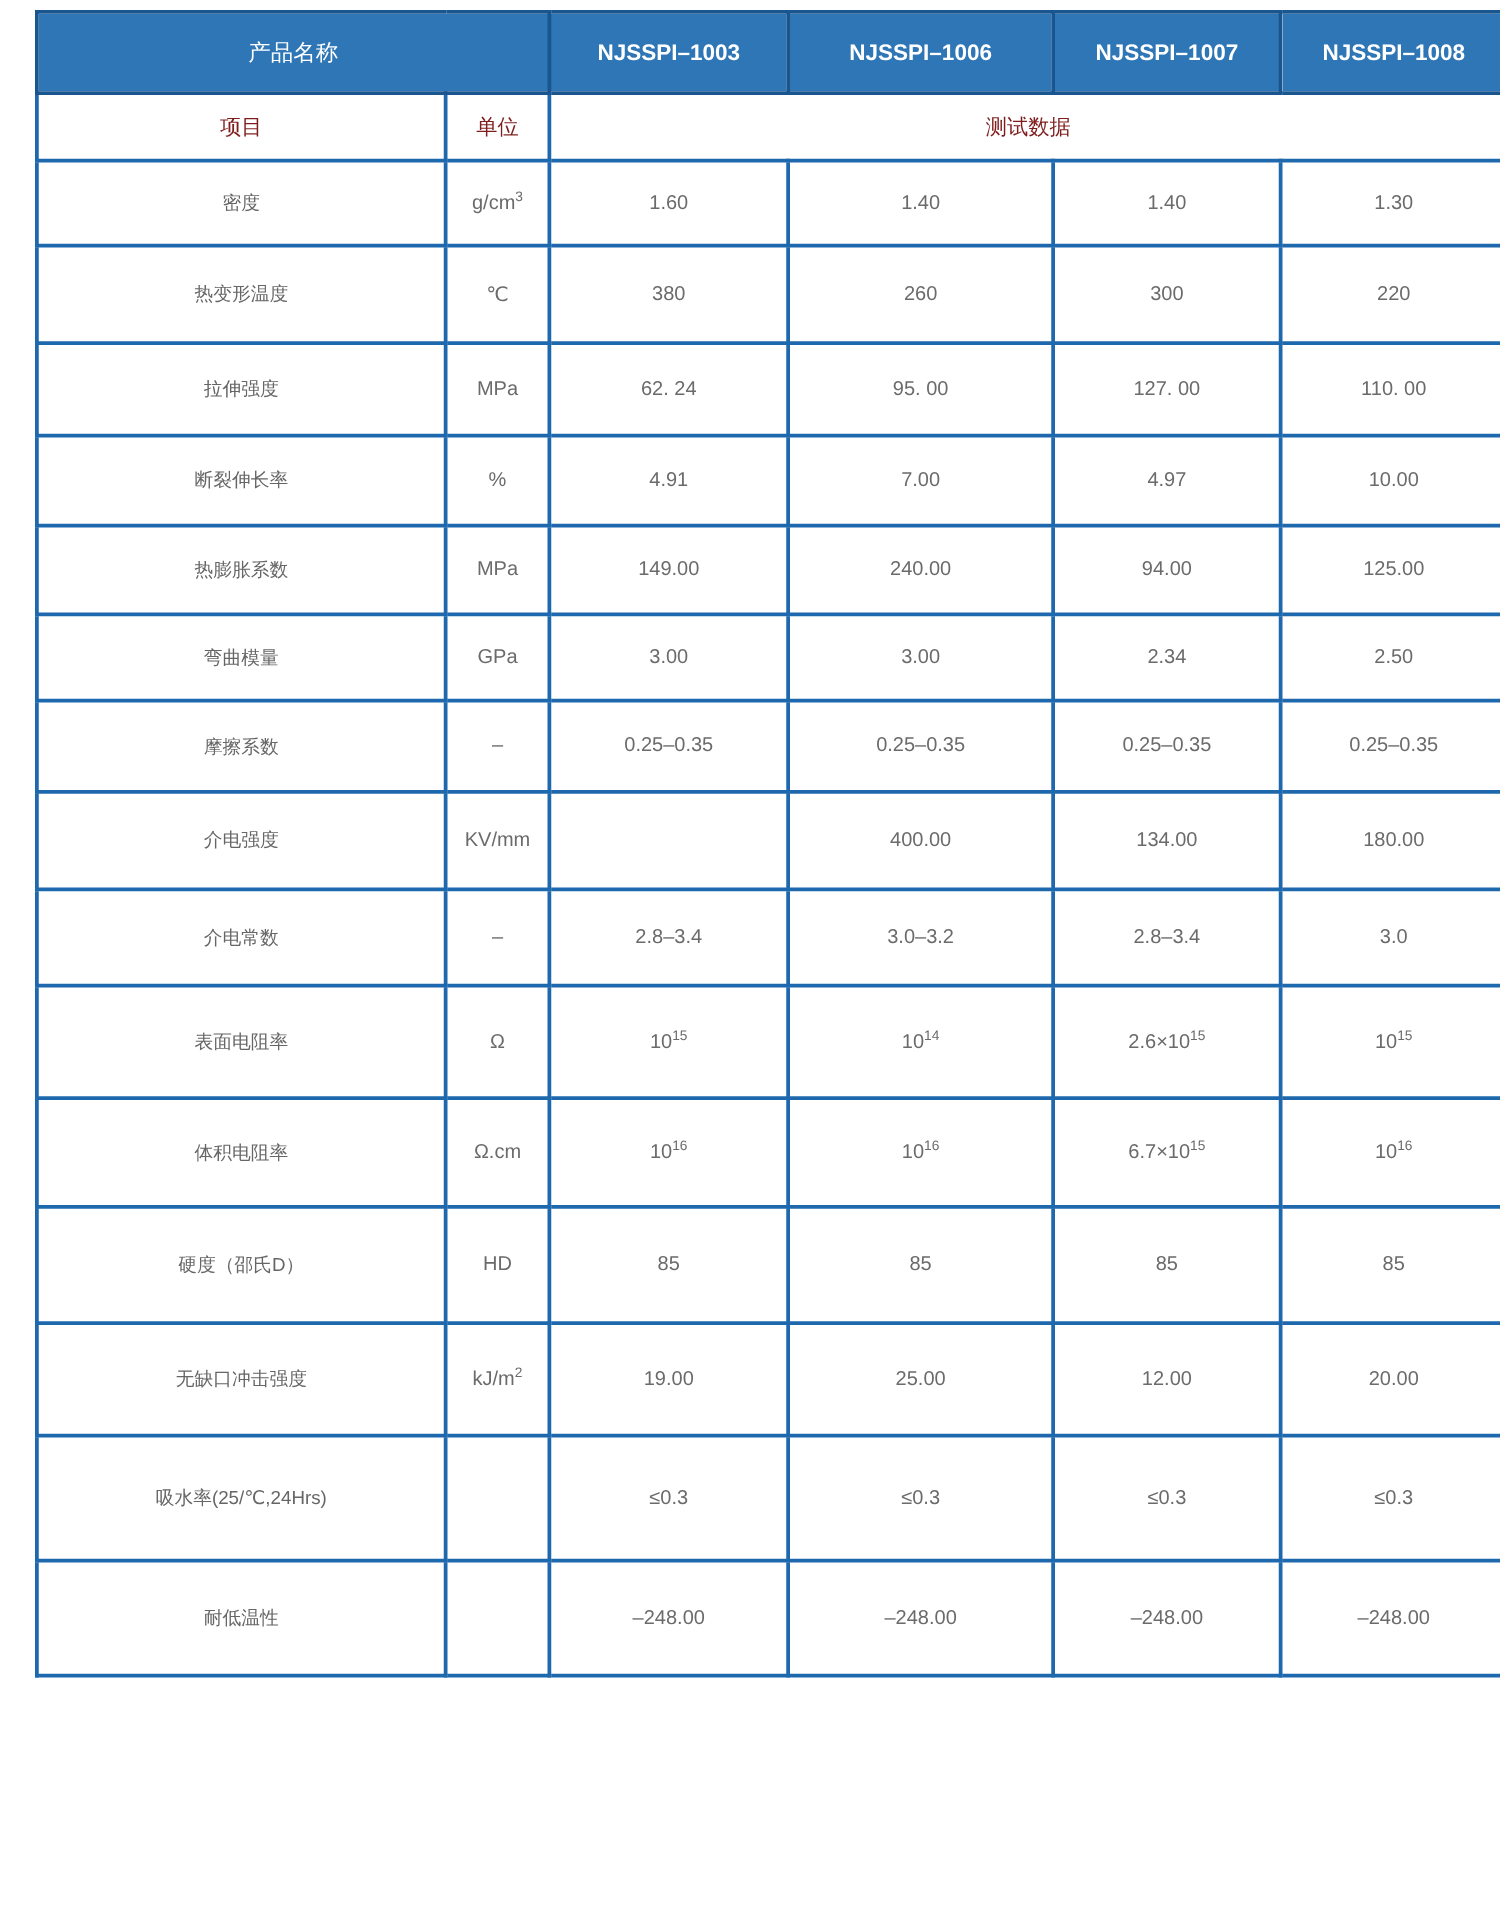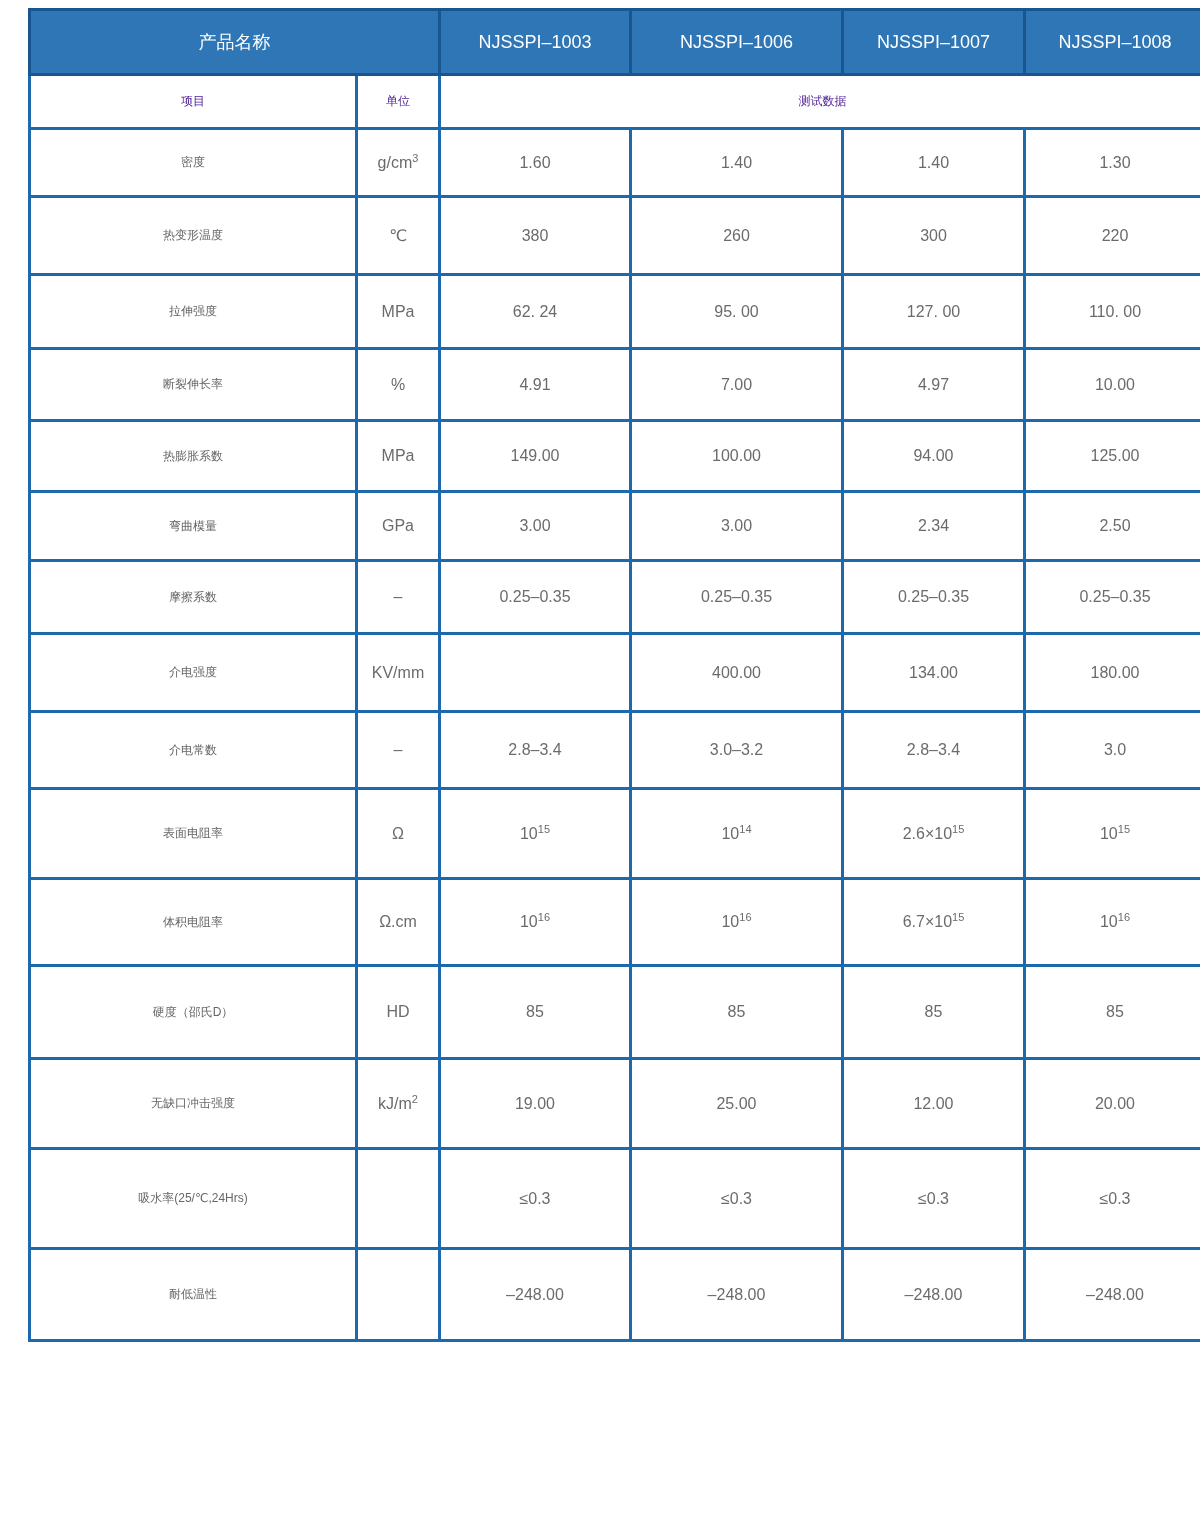--- a/index.html
+++ b/index.html
@@ -28,37 +28,37 @@
     text-align: center;
     vertical-align: middle;
     padding: 0 4px;
     overflow: hidden;
   }
   
   thead th.hd {
     background: #2e76b5;
     color: #ffffff;
     font-size: 18px;
-    font-weight: 400;
+    font-weight: 700;
     border-color: #19568f;
     height: 62px;
   }
   thead th.hd.first {
     font-weight: 500;
   }
   
   .subhead td {
-    color: #4c1d95;
-    font-size: 12px;
+    color: #7f1d1d;
+    font-size: 17px;
     height: 51px;
   }
   
   td.item {
     color: #666666;
-    font-size: 12px;
+    font-size: 15px;
   }
   td.unit, td.val {
     color: #6b6b6b;
     font-size: 16px;
   }
   sup {
     font-size: 11px;
     line-height: 0;
   }
 </style>
@@ -125,21 +125,21 @@
         <td class="val">4.91</td>
         <td class="val">7.00</td>
         <td class="val">4.97</td>
         <td class="val">10.00</td>
       </tr>
 
       <tr style="height:71px">
         <td class="item">热膨胀系数</td>
         <td class="unit">MPa</td>
         <td class="val">149.00</td>
-        <td class="val">100.00</td>
+        <td class="val">240.00</td>
         <td class="val">94.00</td>
         <td class="val">125.00</td>
       </tr>
 
       <tr style="height:69px">
         <td class="item">弯曲模量</td>
         <td class="unit">GPa</td>
         <td class="val">3.00</td>
         <td class="val">3.00</td>
         <td class="val">2.34</td>

